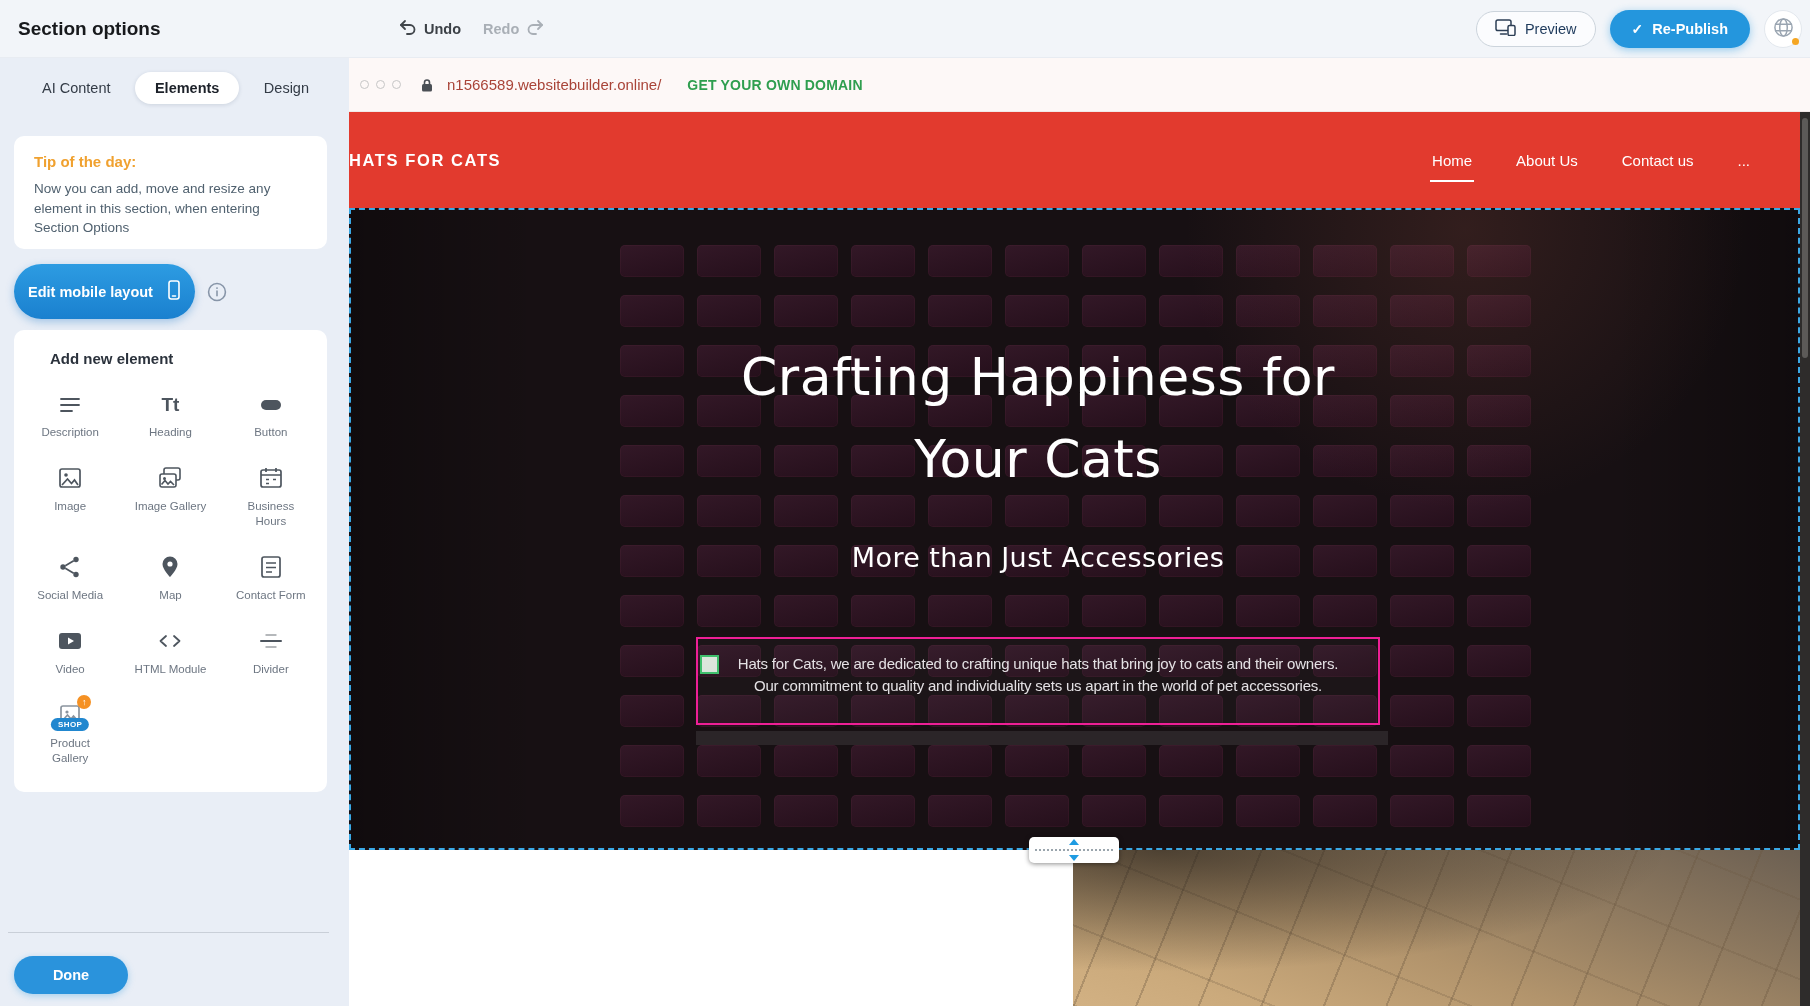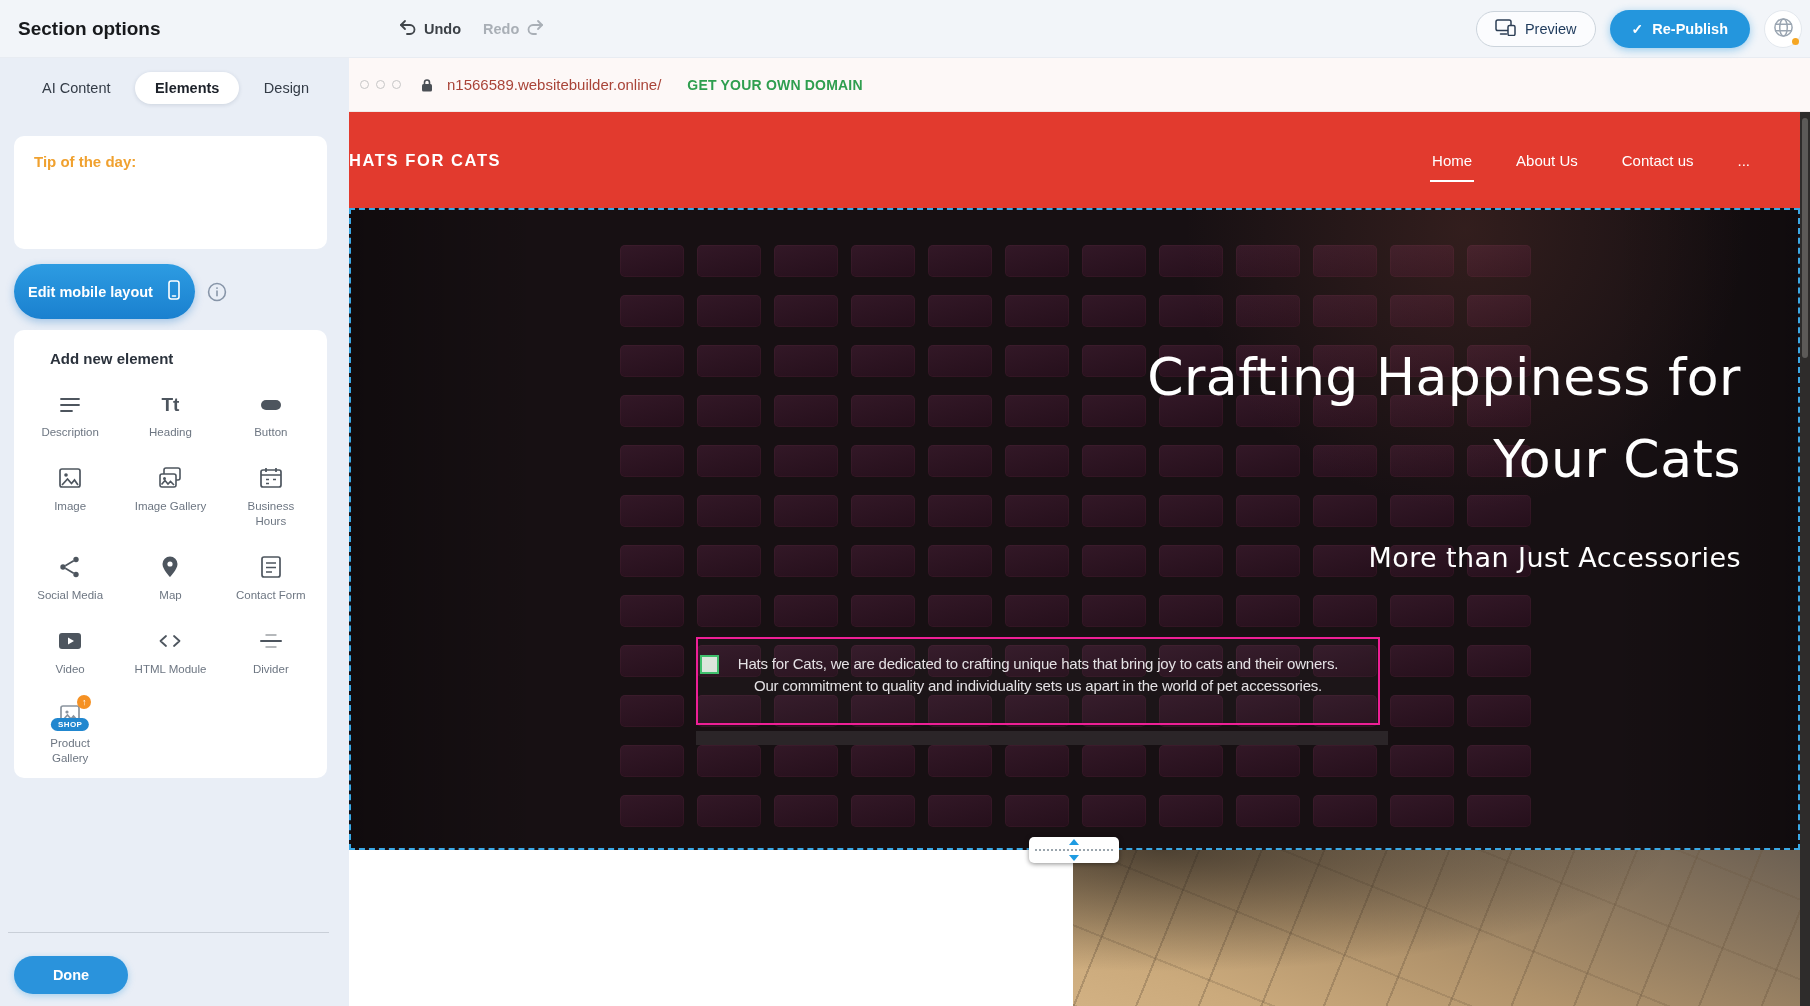--- a/index.html
+++ b/index.html
@@ -24,21 +24,21 @@
   
   .sidebar{position:absolute;left:0;top:58px;width:349px;bottom:0;background:#e9eef6;z-index:30;}
   .tabs{display:flex;align-items:center;justify-content:space-between;margin:14px 34px 0 36px;}
   .tab{font-size:14.5px;color:#333b46;background:none;border:none;padding:7px 6px;border-radius:17px;}
   .tab.active{background:#fff;font-weight:600;color:#1c2129;padding:8px 20px;box-shadow:0 1px 4px rgba(30,50,80,.14);}
   .tip-card{position:absolute;left:14px;right:22px;top:78px;height:113px;background:#fff;border-radius:10px;padding:17px 20px;}
   .tip-title{color:#f0a12f;font-size:15px;font-weight:700;}
   .tip-body{margin-top:9px;font-size:13.5px;line-height:1.45;color:#50616f;}
   .btn-mobile{position:absolute;left:14px;top:206px;width:181px;height:55px;border-radius:28px;border:none;background:linear-gradient(180deg,#2d9ce2,#1a80cf);color:#fff;font-size:14.5px;font-weight:600;display:flex;align-items:center;justify-content:center;gap:14px;box-shadow:0 3px 9px rgba(30,120,200,.35);}
   .info-btn{position:absolute;left:207px;top:224px;background:none;border:none;padding:0;display:flex;}
-  .panel{position:absolute;left:14px;right:22px;top:272px;background:#fff;border-radius:10px;padding:20px 0 12px;}
+  .panel{position:absolute;left:14px;right:22px;top:272px;background:#fff;border-radius:10px;padding:20px 0 26px;}
   .panel-title{margin-left:36px;font-size:15px;font-weight:600;color:#2b323c;}
   .el-grid{display:grid;grid-template-columns:repeat(3,1fr);row-gap:25px;margin-top:24px;padding:0 6px;}
   .el-cell{display:flex;flex-direction:column;align-items:center;gap:7px;background:none;border:none;padding:0;}
   .el-icon{height:27px;display:flex;align-items:center;justify-content:center;}
   .el-label{font-size:11.5px;color:#6d7682;text-align:center;line-height:1.3;max-width:72px;}
   .tt{font-weight:700;font-size:19px;color:#4d555e;font-family:"Liberation Sans",sans-serif;}
   .pg-wrap{position:relative;display:inline-flex;}
   .pg-shop{position:absolute;left:50%;bottom:-2px;transform:translateX(-50%);background:#2187cf;color:#fff;font-size:8px;font-weight:700;letter-spacing:.4px;padding:2px 7px;border-radius:8px;}
   .pg-badge{position:absolute;top:-7px;right:-8px;width:14px;height:14px;border-radius:50%;background:#f59123;color:#fff;font-size:9px;line-height:14px;text-align:center;}
   .side-divider{position:absolute;left:8px;right:20px;bottom:73px;height:1px;background:#c9cfd8;}
@@ -58,21 +58,21 @@
   .nav{position:absolute;right:58px;height:100%;display:flex;align-items:center;gap:40px;margin-left:12px;}
   .nav-item{position:relative;color:#fff;font-size:15px;background:none;border:none;padding:0 2px;}
   .nav-item.active::after{content:"";position:absolute;left:0;right:0;bottom:-13px;height:2px;background:#fff;}
 
   .hero{position:absolute;top:150px;left:0;width:1451px;height:642px;background:#171013;border:2px dashed #3aa9e6;overflow:hidden;}
   .hero::after{content:"";position:absolute;inset:0;z-index:1;pointer-events:none;
     background:radial-gradient(circle at 77% 3%, rgba(160,85,70,.20), transparent 22%),
                linear-gradient(90deg, rgba(0,0,0,.30), transparent 13%, transparent 87%, rgba(0,0,0,.30));}
   .tile-grid{position:absolute;left:269px;top:35px;width:911px;height:582px;display:grid;grid-template-columns:repeat(12,64px);grid-auto-rows:32px;column-gap:13px;row-gap:18px;}
   .tile{background:linear-gradient(165deg,#331827 0%,#250f1b 100%);border-radius:5px;box-shadow:inset 0 0 0 1px rgba(190,90,120,.07);}
-  .centered-col{position:absolute;left:16px;width:1374px;text-align:right;z-index:2;}
+  .centered-col{position:absolute;left:0;width:1374px;text-align:center;z-index:2;}
   .hero-h1{top:126px;font-family:"DejaVu Sans",sans-serif;font-size:52px;line-height:82px;color:#fff;font-weight:500;letter-spacing:.5px;}
   .hero-sub{top:330px;font-family:"DejaVu Sans",sans-serif;font-size:27px;line-height:36px;color:#fff;letter-spacing:.4px;}
   .para-box{position:absolute;left:345px;top:427px;width:684px;height:88px;border:2px solid #ee1f96;background:rgba(255,255,255,.025);z-index:2;padding-top:14px;}
   .para-line{white-space:nowrap;text-align:center;font-size:15px;line-height:22px;color:#e4e1e4;letter-spacing:-.2px;}
   .green-handle{position:absolute;left:2px;top:16px;width:19px;height:19px;border:2px solid #3fbf6c;background:rgba(234,247,236,.92);}
   .strip{position:absolute;left:345px;top:521px;width:692px;height:14px;background:rgba(255,255,255,.09);z-index:1;}
 
   .resize-handle{position:absolute;top:779px;left:680px;width:90px;height:26px;background:#fff;border-radius:5px;box-shadow:0 1px 5px rgba(0,0,0,.45);z-index:6;}
   .rh-line{position:absolute;left:6px;right:6px;top:12px;border-top:2px dotted #9aa5ad;}
   .rh-up{position:absolute;top:2px;left:50%;margin-left:-5px;width:0;height:0;border-left:5px solid transparent;border-right:5px solid transparent;border-bottom:6px solid #1e9be2;}
@@ -138,20 +138,21 @@
 
   <aside class="sidebar">
     <div class="tabs">
       <button class="tab">AI Content</button>
       <button class="tab active">Elements</button>
       <button class="tab">Design</button>
     </div>
 
     <div class="tip-card">
       <div class="tip-title">Tip of the day:</div>
+      <div class="tip-body">Now you can add, move and resize any element in this section, when entering Section Options</div>
     </div>
 
     <button class="btn-mobile">
       <span>Edit mobile layout</span>
       <span><svg width="14" height="20" viewBox="0 0 14 20" fill="none" stroke="#fff" stroke-width="1.6">
             <rect x="2" y="1" width="10" height="18" rx="2.2"></rect>
             <path d="M5.5 16 h3" stroke-linecap="round"></path>
           </svg></span>
     </button>
     <button class="info-btn">

